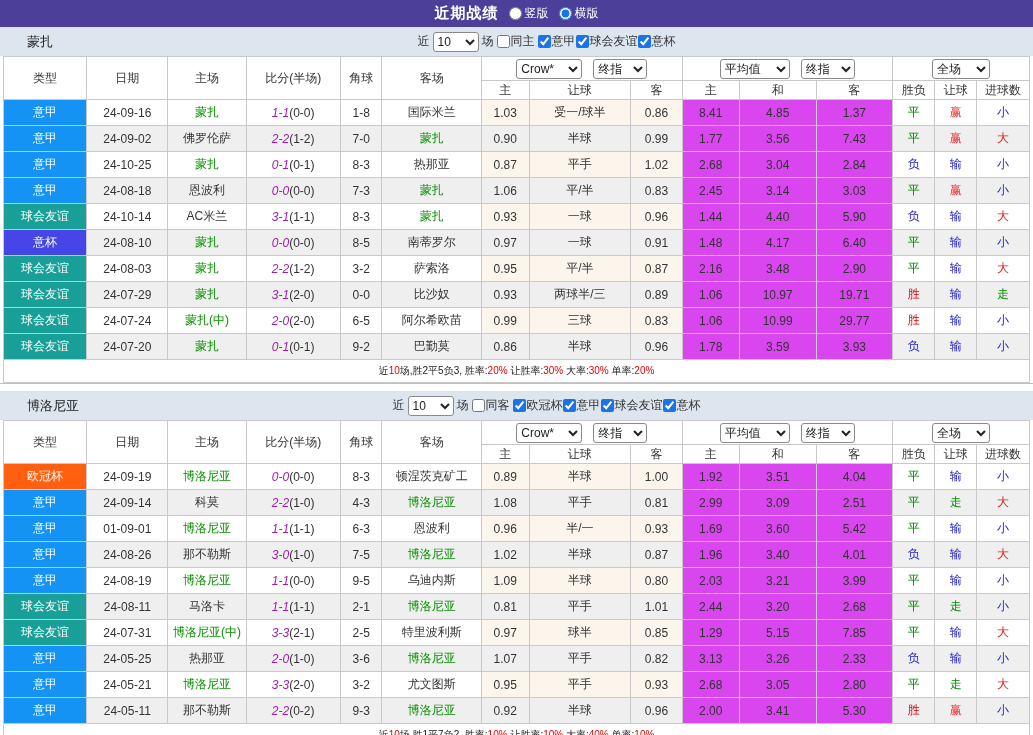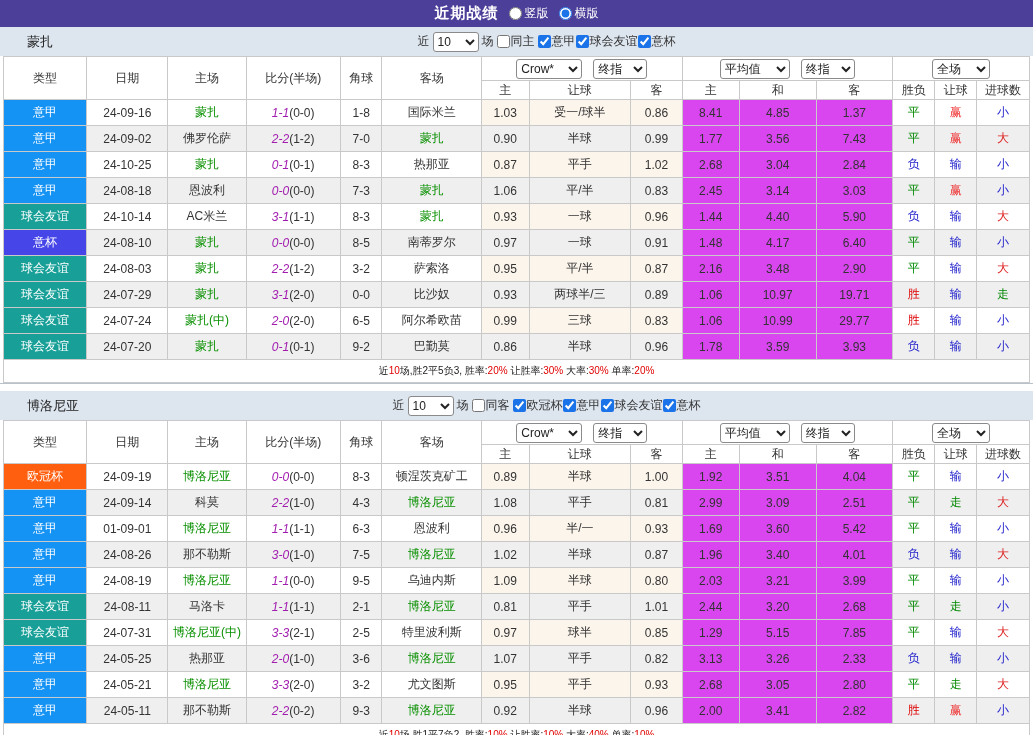--- a/index.html
+++ b/index.html
@@ -599,21 +599,21 @@
           <td>24-05-11</td>
           <td class="team-cell">那不勒斯</td>
           <td><span class="ft">2-2</span><span class="ht">(0-2)</span></td>
           <td>9-3</td>
           <td class="team-cell focus">博洛尼亚</td>
           <td class="crow">0.92</td>
           <td class="crow">半球</td>
           <td class="crow">0.96</td>
           <td class="avg">2.00</td>
           <td class="avg">3.41</td>
-          <td class="avg">2.82</td>
+          <td class="avg">5.30</td>
           <td class="res" style="color: rgb(221, 0, 0);">胜</td>
           <td class="res" style="color: rgb(238, 51, 51);">赢</td>
           <td class="res" style="color: rgb(34, 34, 204);">小</td>
         </tr>
       </tbody>
     <tfoot>
       <tr>
           <td colspan="15"><span>近</span><span class="red">10</span><span>场,胜1平7负2, 胜率:</span><span class="red">10%</span><span> 让胜率:</span><span class="red">10%</span><span> 大率:</span><span class="red">40%</span><span> 单率:</span><span class="red">10%</span></td>
         </tr>
     </tfoot>

